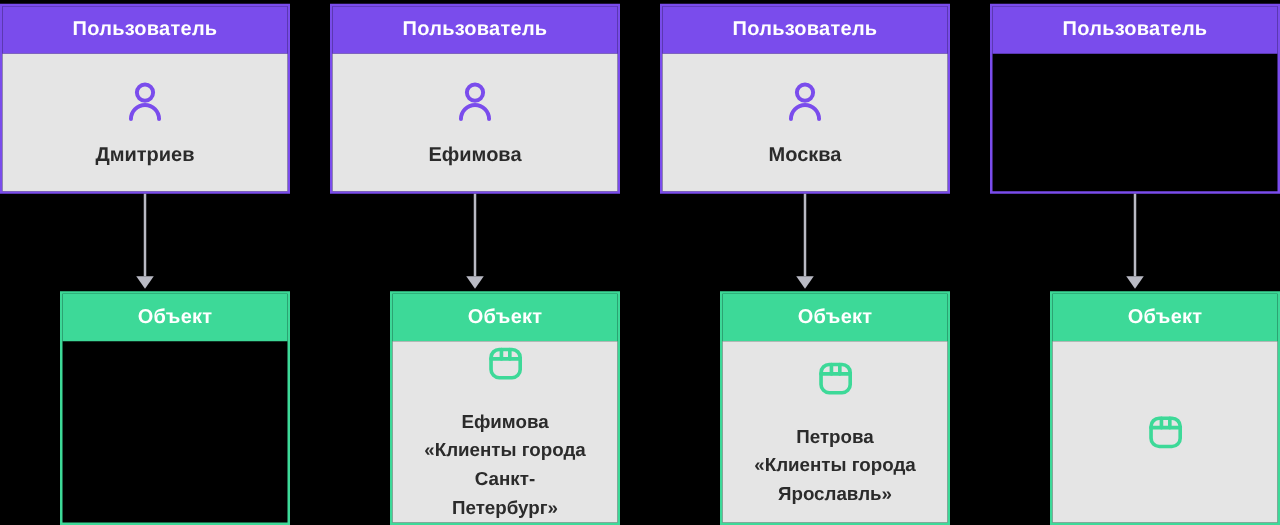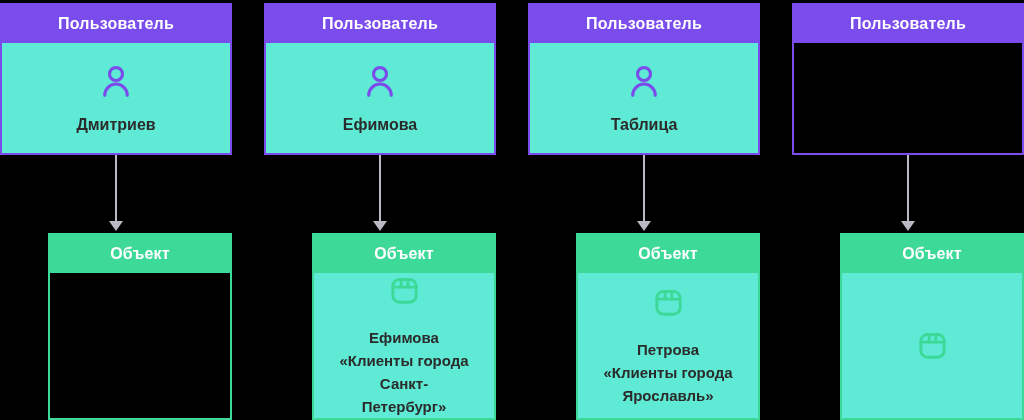--- a/index.html
+++ b/index.html
@@ -48,21 +48,21 @@
     justify-content: center;
     color: var(--header-text, #FFFFFF);
     font-size: 16px;
     font-weight: bold;
     letter-spacing: 0.2px;
   }
   .user-card .card-header { background: var(--purple, #7A4CEC); }
   .object-card .card-header { background: var(--green, #3DD998); }
   .card-body {
     flex: 1;
-    background: #5eead4;
+    background: #e5e5e5;
     display: flex;
     flex-direction: column;
     align-items: center;
     justify-content: center;
   }
   .user-card .card-body { gap: 16px; }
   .object-card .card-body { gap: 18px; }
   .icon {
     display: inline-flex;
     line-height: 0;
@@ -169,21 +169,21 @@
   <div class="column">
     <div class="card user-card">
       <div class="card-header">Пользователь</div>
       <div class="card-body">
         <span class="icon">
           <svg width="38" height="38" viewBox="0 0 24 24" fill="none" stroke="#7A4CEC" stroke-width="2" stroke-linecap="round">
             <circle cx="12" cy="7.6" r="4.1"></circle>
             <path d="M4.9 21 a 7.1 7.1 0 0 1 14.2 0"></path>
           </svg>
         </span>
-        <div class="user-name">Таблица</div>
+        <div class="user-name">Москва</div>
       </div>
     </div>
     <div class="arrow">
       <div class="arrow-line"></div>
       <div class="arrow-head"></div>
     </div>
     <div class="card object-card">
       <div class="card-header">Объект</div>
       <div class="card-body">
         <span class="icon">

